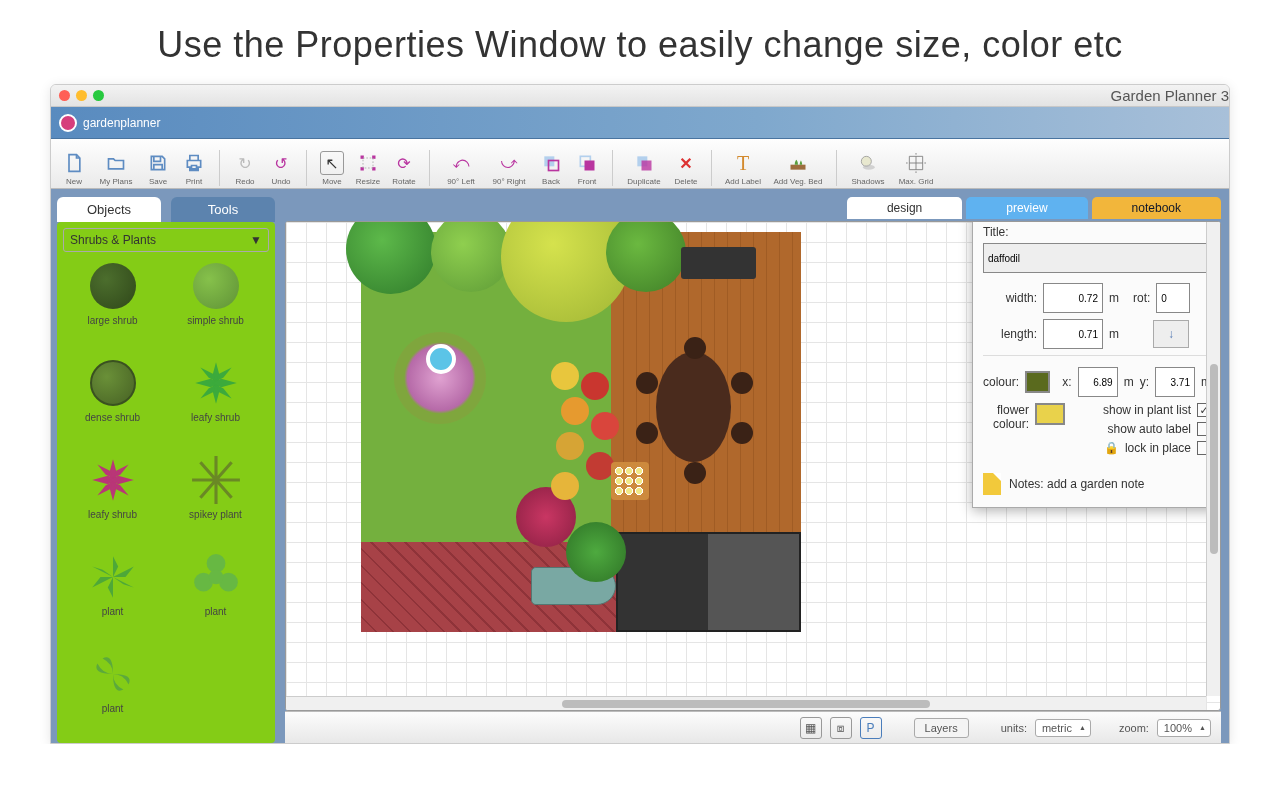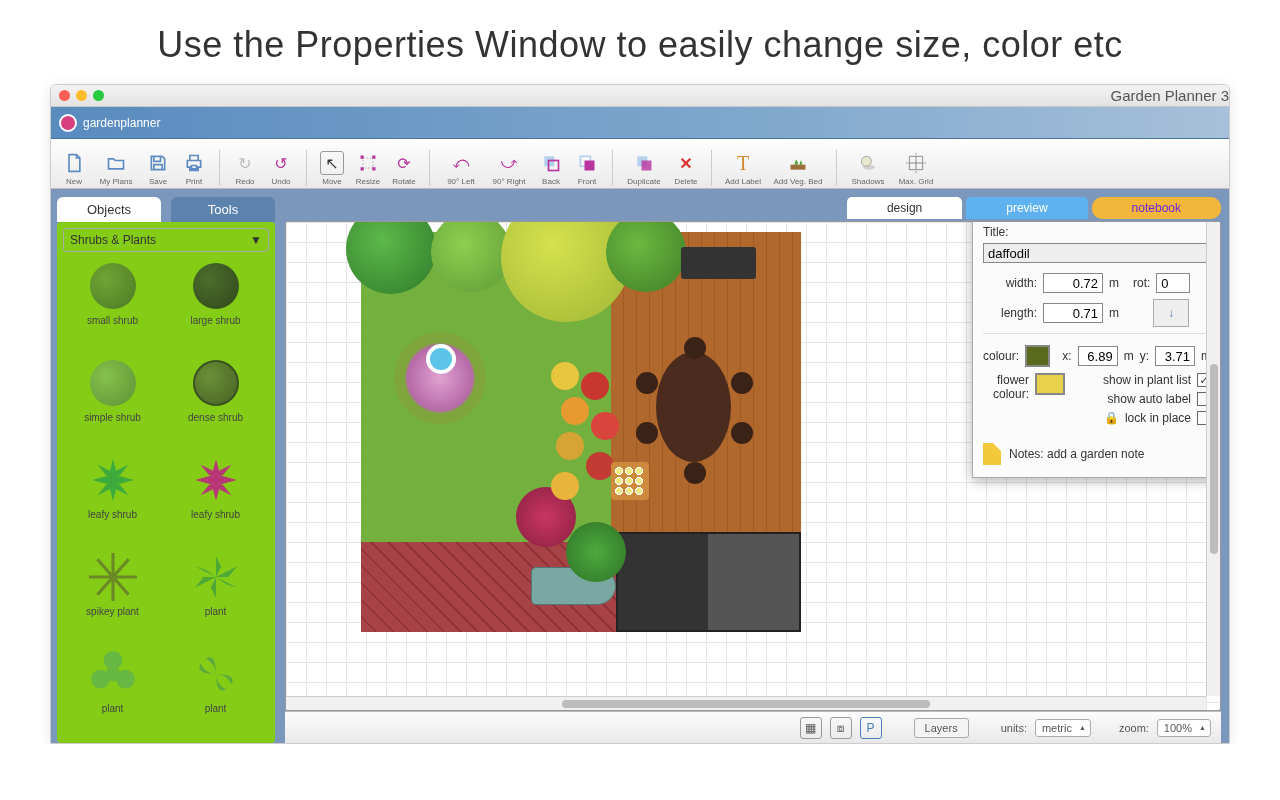--- a/index.html
+++ b/index.html
@@ -35,21 +35,21 @@
 .sh2 { background: radial-gradient(circle at 35% 35%, #4c6e2d, #2f4719); }
 .sh3 { background: radial-gradient(circle at 35% 35%, #86c14b, #5f9236); }
 .sh4 { background: radial-gradient(circle at 35% 35%, #6a9038, #476224); border: 2px solid #3a5120; }
 .obj svg { width: 52px; height: 52px; }
 .obj-lbl { font-size: 10px; color: #444; margin-top: 2px; text-align: center; }
 .canvas-wrap { flex: 1; display: flex; flex-direction: column; padding: 8px 8px 0 4px; position: relative; }
 .view-tabs { display: flex; gap: 4px; justify-content: flex-end; margin-bottom: 2px; }
 .vtab { padding: 4px 40px; font-size: 12px; border-radius: 5px 5px 0 0; cursor: pointer; }
 .vtab.design { background: #fff; color: #333; }
 .vtab.preview { background: #5fb2f0; color: #fff; }
-.vtab.notebook { background: #f2b63b; color: #6d28d9; border-radius: 10px; }
+.vtab.notebook { background: #f2b63b; color: #0f172a; }
 .canvas-frame { flex: 1; background: #fff; border: 1px solid #999; border-radius: 3px; overflow: hidden; position: relative; }
 .grid-bg { position: absolute; inset: 0; background-image: linear-gradient(#e5e5e5 1px, transparent 1px), linear-gradient(90deg, #e5e5e5 1px, transparent 1px); background-size: 20px 20px; }
 .scroll-h { position: absolute; bottom: 0; left: 0; right: 14px; height: 14px; background: #f0f0f0; border-top: 1px solid #ccc; }
 .scroll-v { position: absolute; top: 0; bottom: 14px; right: 0; width: 14px; background: #f0f0f0; border-left: 1px solid #ccc; }
 .scroll-h::after, .scroll-v::after { content: ''; position: absolute; background: #bcbcbc; border-radius: 4px; }
 .scroll-h::after { left: 30%; width: 40%; top: 3px; height: 8px; }
 .scroll-v::after { top: 30%; height: 40%; left: 3px; width: 8px; }
 .plan-lawn { position: absolute; left: 75px; top: 10px; width: 250px; height: 310px; background: #74b03e; }
 .plan-deck { position: absolute; left: 325px; top: 10px; width: 190px; height: 310px; background: repeating-linear-gradient(90deg,#b0682c 0 12px,#a05c24 12px 13px); }
 .plan-path { position: absolute; left: 75px; top: 320px; width: 255px; height: 90px; background: repeating-linear-gradient(45deg,#a74247 0 10px,#8f3339 10px 12px); }
@@ -72,21 +72,21 @@
 .c-bbq { position: absolute; left: 395px; top: 25px; width: 75px; height: 32px; background: #333; border-radius: 3px; }
 .c-bush { position: absolute; width: 60px; height: 60px; border-radius: 50%; }
 .c-b1 { left: 230px; top: 265px; background: radial-gradient(circle,#c93663,#8a1f42); }
 .c-b2 { left: 280px; top: 300px; background: radial-gradient(circle,#4eaa3f,#2e7326); }
 .props { position: absolute; right: -2px; top: -8px; width: 250px; background: #fbfbfb; border: 1px solid #aaa; box-shadow: 0 3px 12px rgba(0,0,0,0.3); font-size: 12px; }
 .props-hdr { background: #8fb3d9; color: #fff; text-align: center; padding: 3px; font-size: 12px; position: relative; }
 .props-hdr .chev { position: absolute; right: 10px; top: 3px; font-size: 11px; }
 .props-body { padding: 10px 10px 12px; }
 .prow { display: flex; align-items: center; margin-bottom: 6px; gap: 6px; }
 .prow label { font-size: 12px; color: #333; text-align: right; }
-.pin { border: 1px solid #888; padding: 4px 4px; font-size: 13px; background: #fff; height: 20px; }
+.pin { border: 1px solid #888; padding: 14px 4px; font-size: 10px; background: #fff; height: 20px; }
 .swatch { width: 30px; height: 22px; border: 2px solid #888; }
 .chk { width: 14px; height: 14px; border: 1px solid #666; display: inline-flex; align-items: center; justify-content: center; font-size: 11px; }
 .note-block { display: flex; align-items: center; gap: 8px; margin-top: 12px; }
 .note-ic { width: 18px; height: 22px; background: #f2c93b; position: relative; }
 .note-ic::after { content: ''; position: absolute; right: 0; top: 0; border: 4px solid transparent; border-top-color: #fff; border-right-color: #fff; }
 .bottom { background: linear-gradient(#fcfcfc,#e8e8e8); border-top: 1px solid #bbb; height: 32px; display: flex; align-items: center; padding: 0 10px; gap: 8px; font-size: 11px; color: #555; }
 .bottom .sp { flex: 1; }
 .bbtn { border: 1px solid #aaa; background: #f4f4f4; padding: 3px 10px; border-radius: 3px; cursor: pointer; }
 .sel { border: 1px solid #aaa; background: #fff; padding: 2px 18px 2px 6px; border-radius: 3px; cursor: pointer; position: relative; }
 .sel::after { content: '▲'; position: absolute; right: 4px; font-size: 7px; top: 4px; }
@@ -259,26 +259,20 @@
       <div class="tabs">
         <div class="tab active">Objects</div>
         <div class="tab inactive">Tools</div>
       </div>
       <div class="obj-box">
         <div class="dd">
             <span>Shrubs &amp; Plants</span>
             <span>▼</span>
           </div>
         <div class="obj-grid">
-          <div class="obj">
-              <div class="sh">
-                <div class="shrub sh1"></div>
-              </div>
-              <div class="obj-lbl">small shrub</div>
-            </div>
           <div class="obj">
               <div class="sh">
                 <div class="shrub sh2"></div>
               </div>
               <div class="obj-lbl">large shrub</div>
             </div>
           <div class="obj">
               <div class="sh">
                 <div class="shrub sh3"></div>
               </div>

